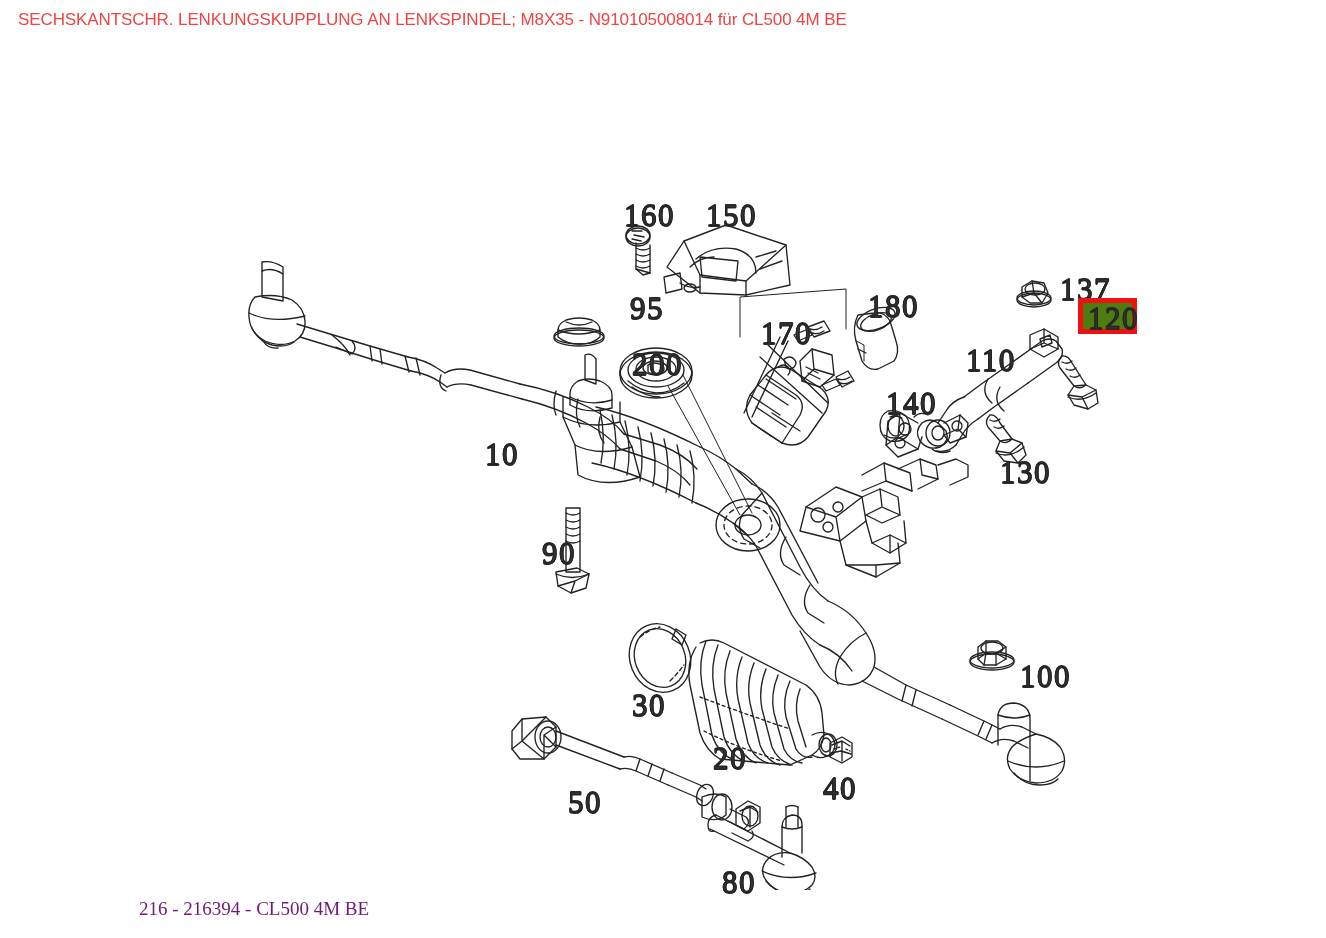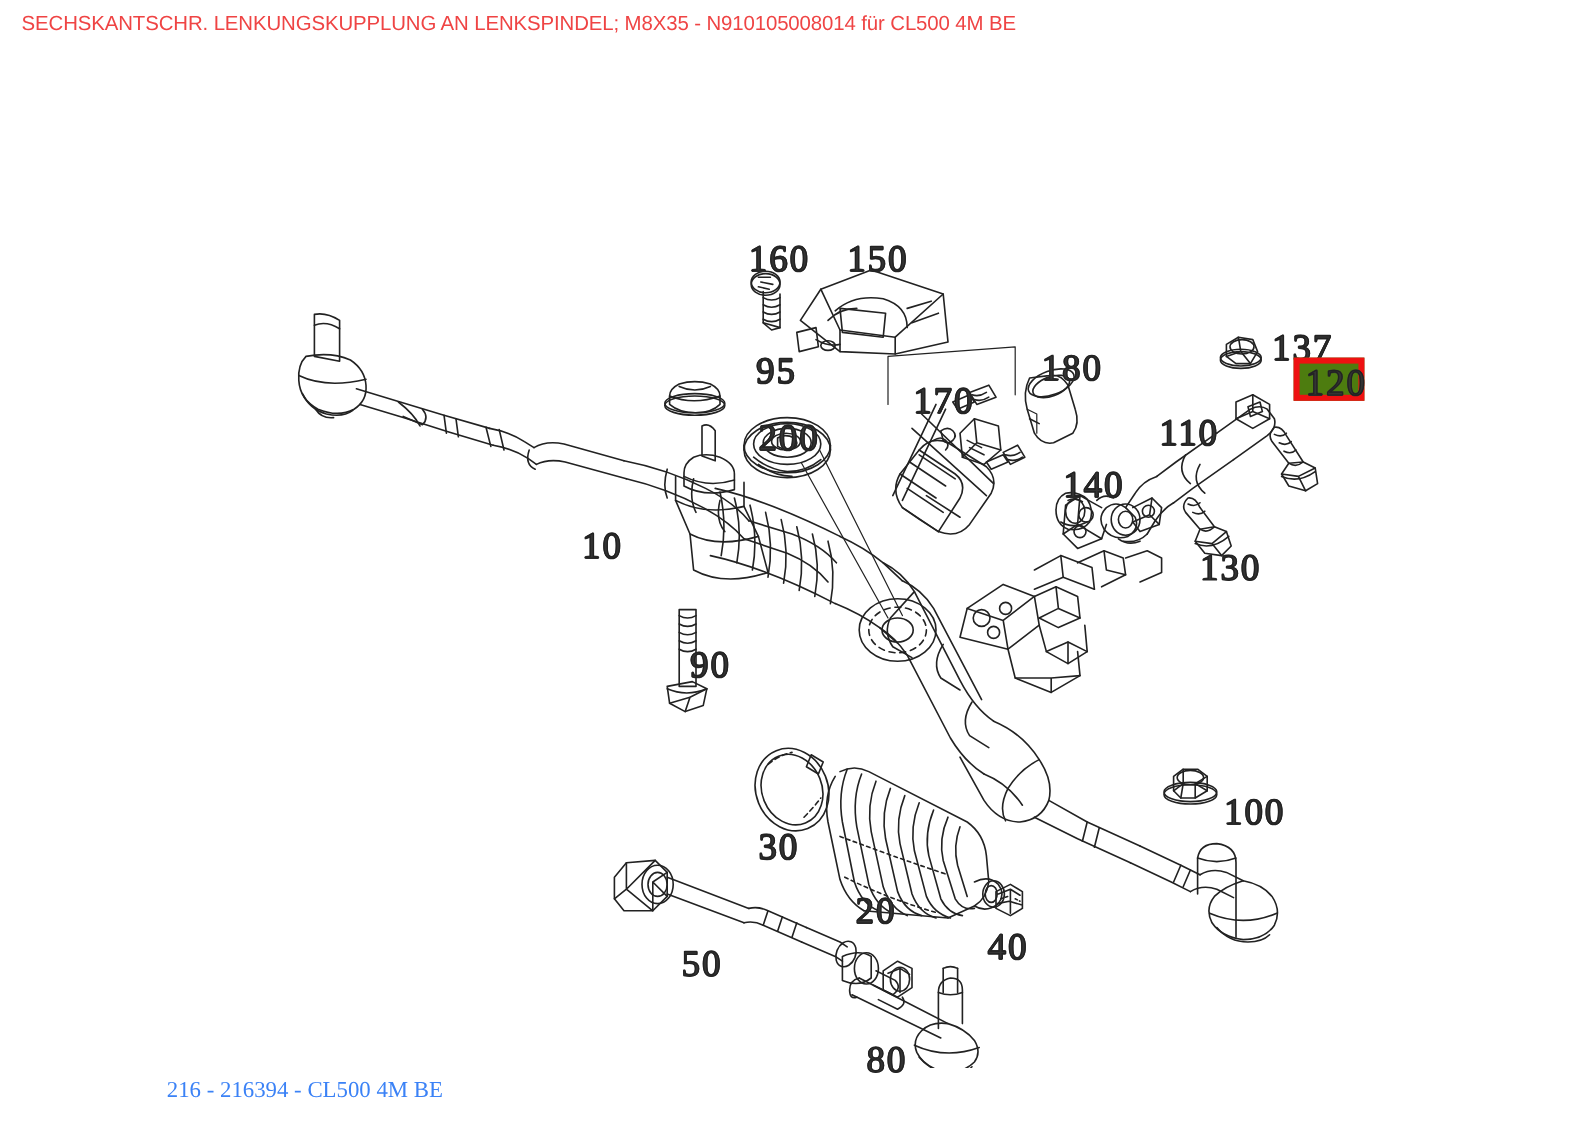--- a/index.html
+++ b/index.html
@@ -40,21 +40,21 @@
 
   
   #doc-footer {
     position: absolute;
     left: 139px;
     top: 897px;
     font-family: "Liberation Serif", "DejaVu Serif", serif;
     font-size: 19px;
     line-height: 23px;
     white-space: nowrap;
-    color: #3b82f6;
+    color: #701a75;
   }
 
   
   #drawing-area {
     position: absolute;
     left: 0;
     top: 45px;
     width: 1326px;
     height: 845px;
   }
@@ -452,21 +452,21 @@
 
       </g>
     </svg>
 
     <div class="callout" style="left:467px; top:397px;margin-left:18px;">10</div>
     <div class="callout" style="left:713px; top:701px;">20</div>
     <div class="callout" style="left:632px; top:648px;">30</div>
     <div class="callout" style="left:823px; top:731px;text-align:center;">40</div>
     <div class="callout" style="left:568px; top:745px;">50</div>
     <div class="callout" style="left:722px; top:825px;">80</div>
-    <div class="callout" style="left:542px; top:496px;margin-left:33px;">90</div>
+    <div class="callout" style="left:542px; top:496px;">90</div>
     <div class="callout" style="left:598px; top:251px;margin-left:32px;">95</div>
     <div class="callout" style="left:1020px; top:619px;">100</div>
     <div class="callout" style="left:966px; top:303px;">110</div>
     <div class="callout" style="left:1060px; top:232px;">137</div>
     <div class="callout" style="left:1000px; top:415px;">130</div>
     <div class="callout" style="left:886px; top:346px;">140</div>
     <div class="callout" style="left:706px; top:158px;">150</div>
     <div class="callout" style="left:624px; top:158px;">160</div>
     <div class="callout" style="left:761px; top:276px;">170</div>
     <div class="callout" style="left:868px; top:249px;">180</div>

